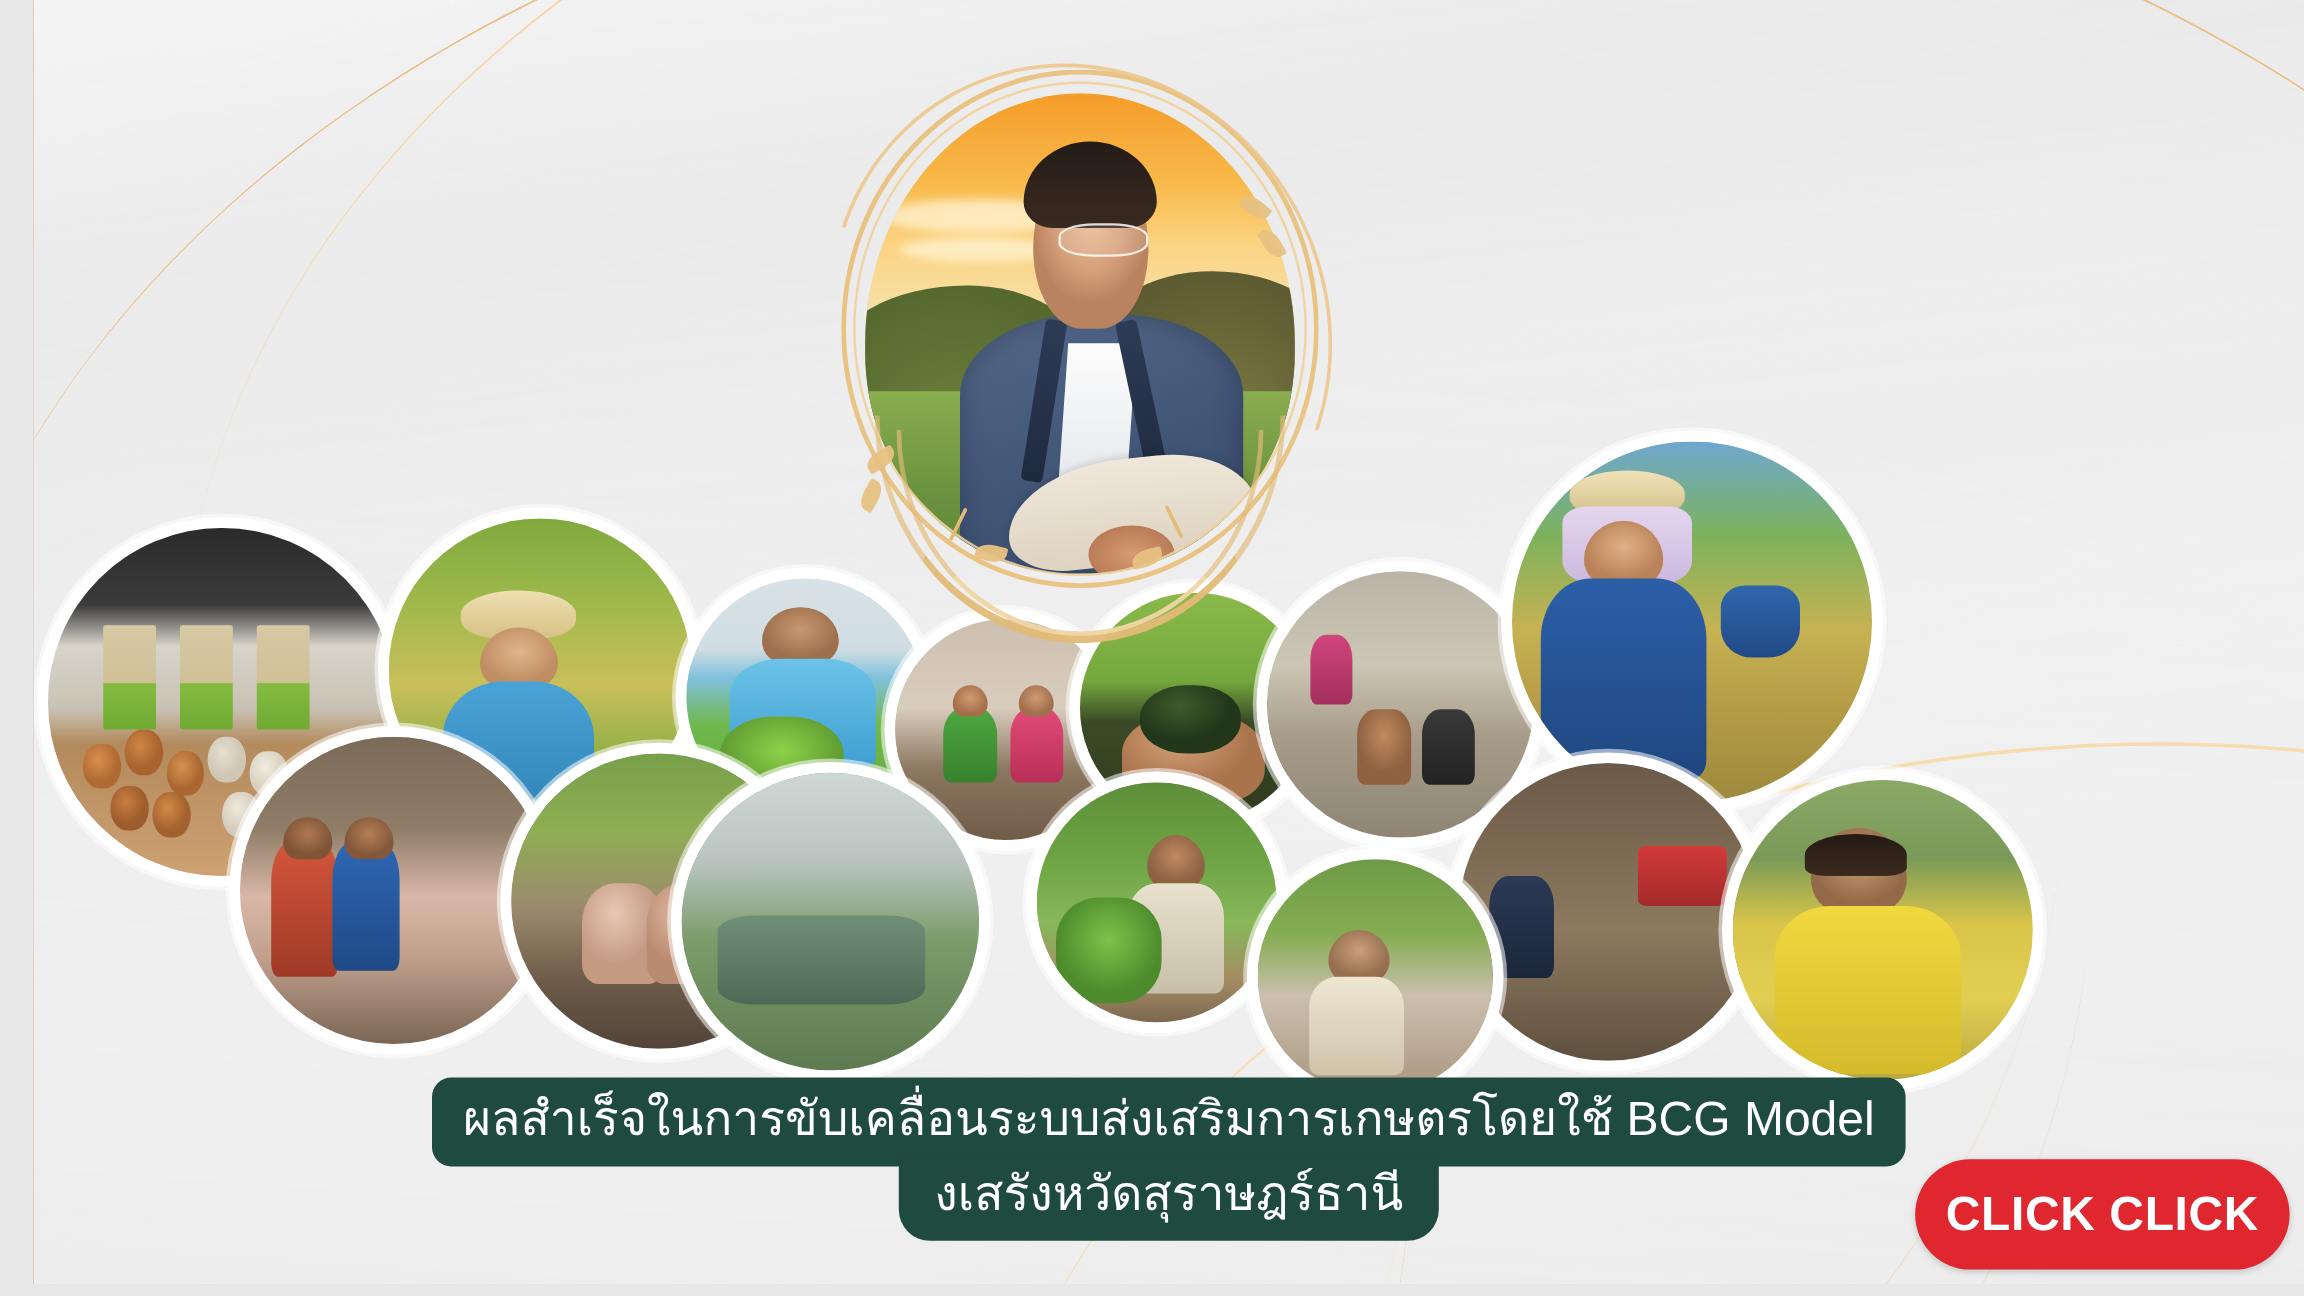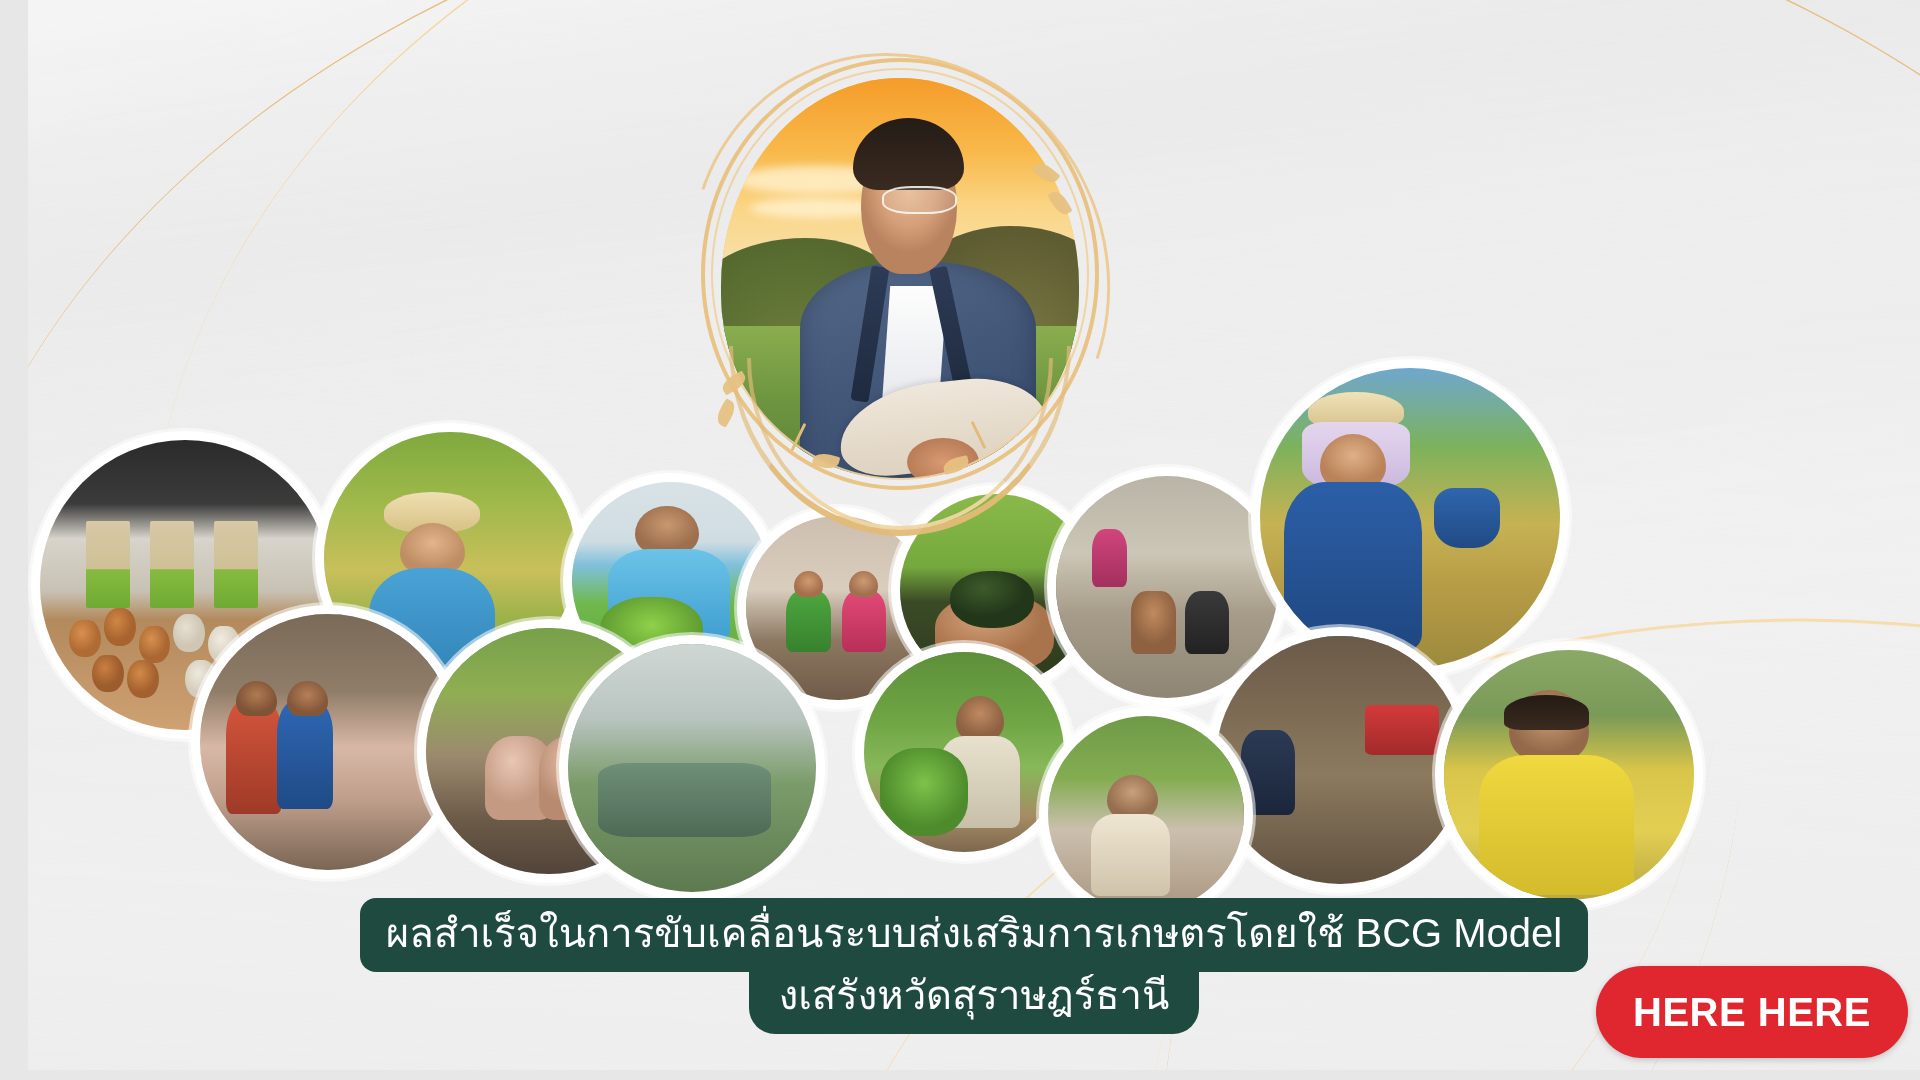--- a/index.html
+++ b/index.html
@@ -398,19 +398,19 @@
 
     <div class="headline">
       <div class="hl-row hl-row1">
         <span class="hl-line">ผลสำเร็จในการขับเคลื่อนระบบส่งเสริมการเกษตรโดยใช้ BCG Model</span>
       </div>
       <div class="hl-row hl-row2">
         <span class="hl-line">งเสรังหวัดสุราษฎร์ธานี</span>
       </div>
     </div>
 
-    <button class="cta">HERE HERE</button>
+    <button class="cta">CLICK CLICK</button>
 
   </div>
 
   <div class="left-strip"></div>
   <div class="bottom-strip"></div>
 </div>
 
 </body></html>

